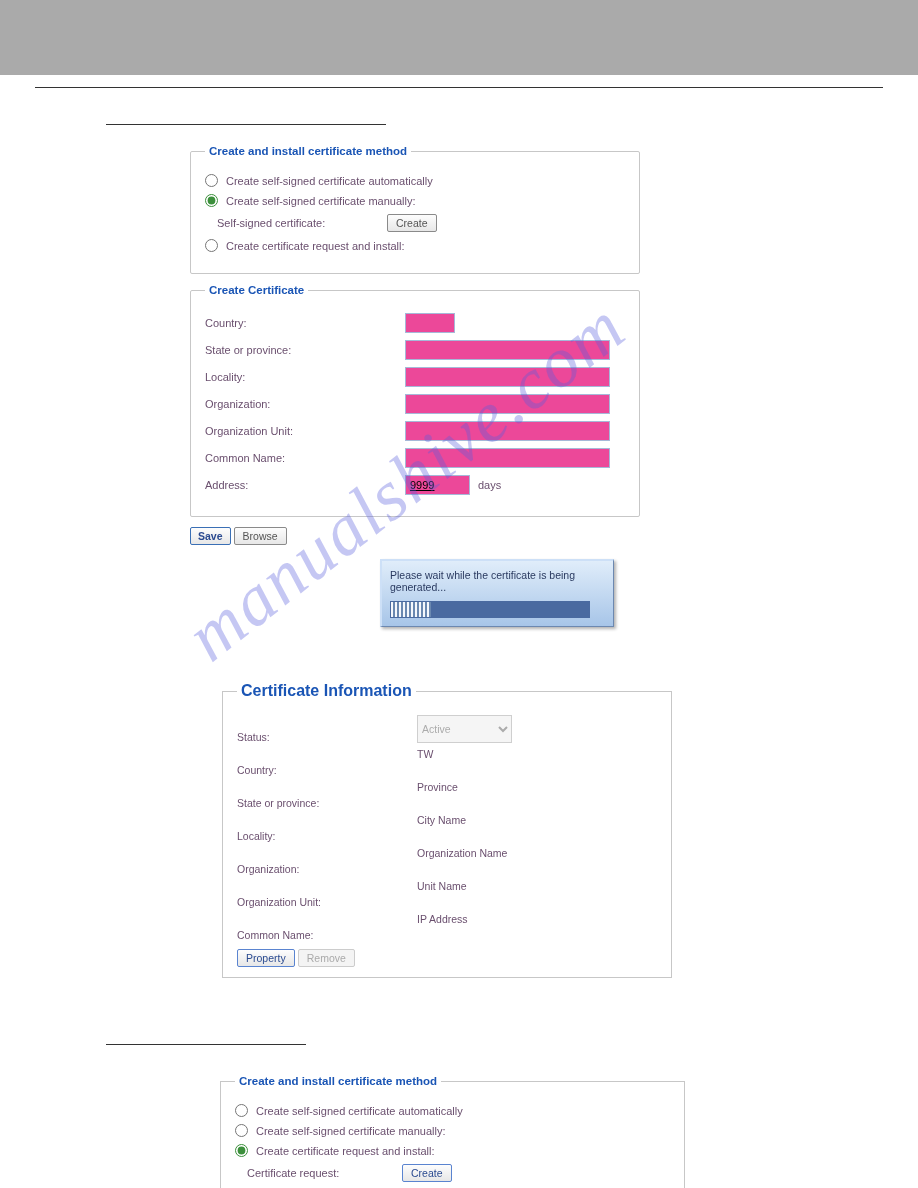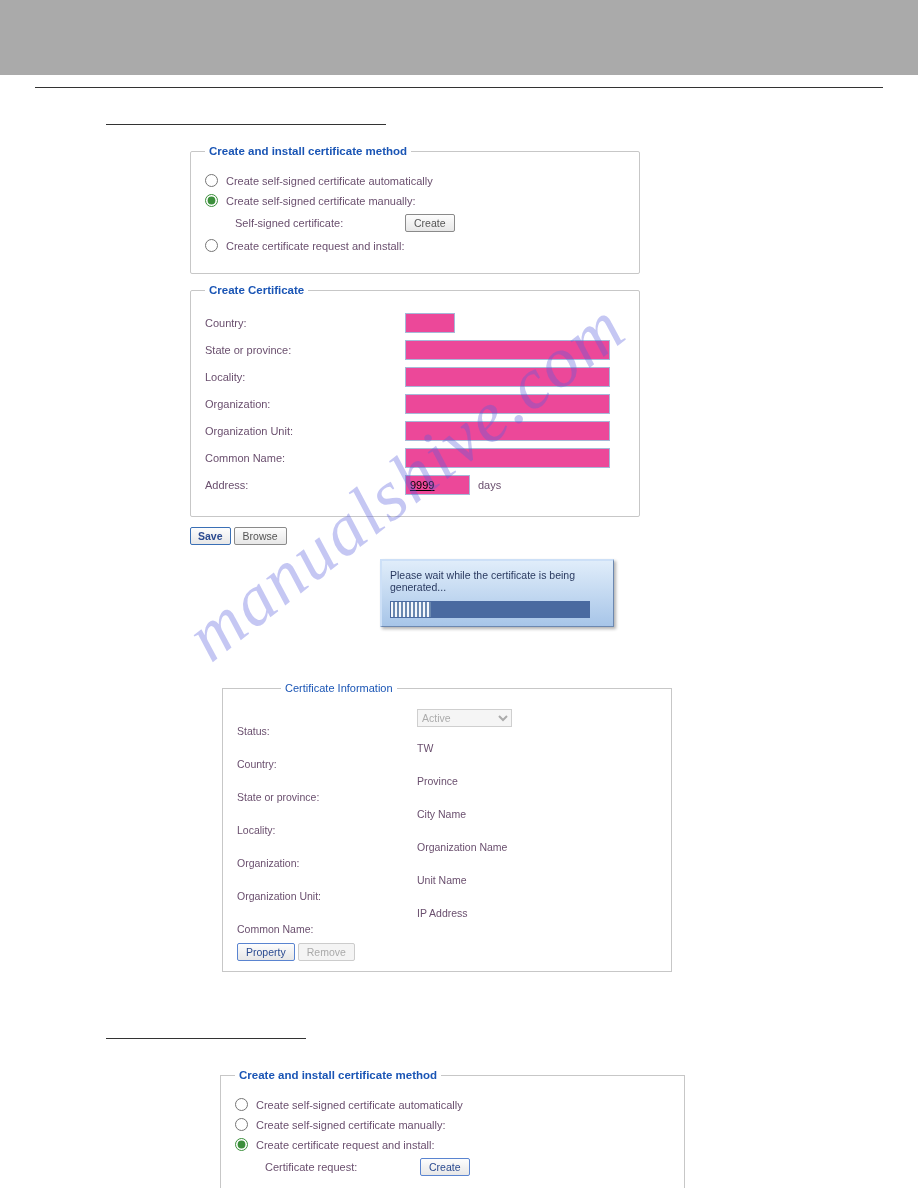--- a/index.html
+++ b/index.html
@@ -50,21 +50,21 @@
     display: flex;
     align-items: center;
     margin: 7px 0;
     color: #6a4f6e;
   }
   .radio-row input[type="radio"] {
     margin: 0 8px 0 0;
     accent-color: #3b8f3b;
   }
   .sub-row {
-    margin-left: 30px;
+    margin-left: 12px;
     color: #6a4f6e;
   }
   .sub-row .sub-label {
     min-width: 170px;
   }
   .btn {
     border: 1px solid #8a8a8a;
     background: linear-gradient(#fdfdfd, #e7e7e7);
     padding: 2px 8px;
     font-size: 10.5px;
@@ -147,45 +147,44 @@
     margin-left: 120px;
     margin-top: 55px;
   }
   fieldset.info {
     border: 1px solid #c7c7c7;
     width: 420px;
     padding: 10px 14px;
   }
   fieldset.info legend {
     color: #1a55b5;
-    font-weight: normal;
-    font-size: 11px;
+    font-weight: bold;
+    font-size: 16px;
     padding: 0 4px;
-    margin-left: 44px;
   }
   .info-row {
     display: flex;
     margin: 5px 0;
   }
   .info-row .info-label {
     width: 180px;
     color: #6a4f6e;
     font-size: 10.5px;
     margin-top: 16px;
   }
   .info-row .info-value {
     color: #6a4f6e;
     font-size: 10.5px;
   }
   .info-row select {
     border: 1px solid #bbb;
     background: #f2f2f2;
     color: #888;
     font-size: 10.5px;
-    height: 18px;
+    height: 28px;
     width: 95px;
   }
   .info-actions {
     margin-top: 8px;
   }
   
   fieldset.panel2 {
     border: 1px solid #c7c7c7;
     width: 435px;
     padding: 10px 14px 14px 14px;

